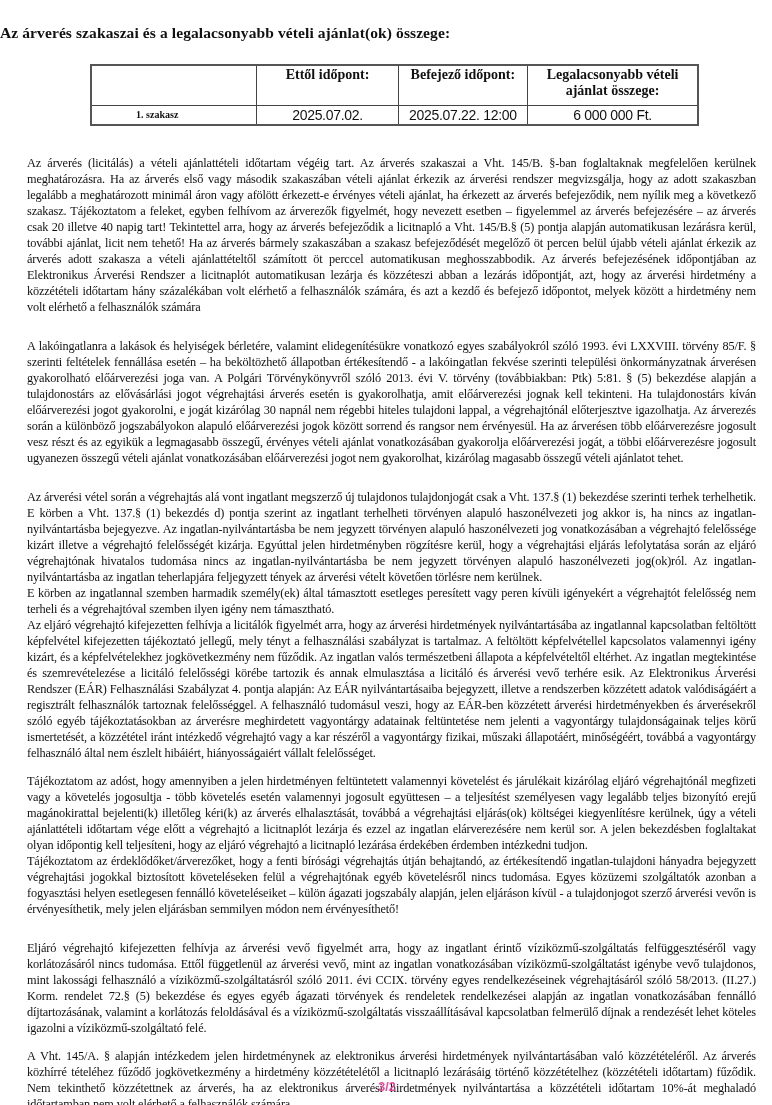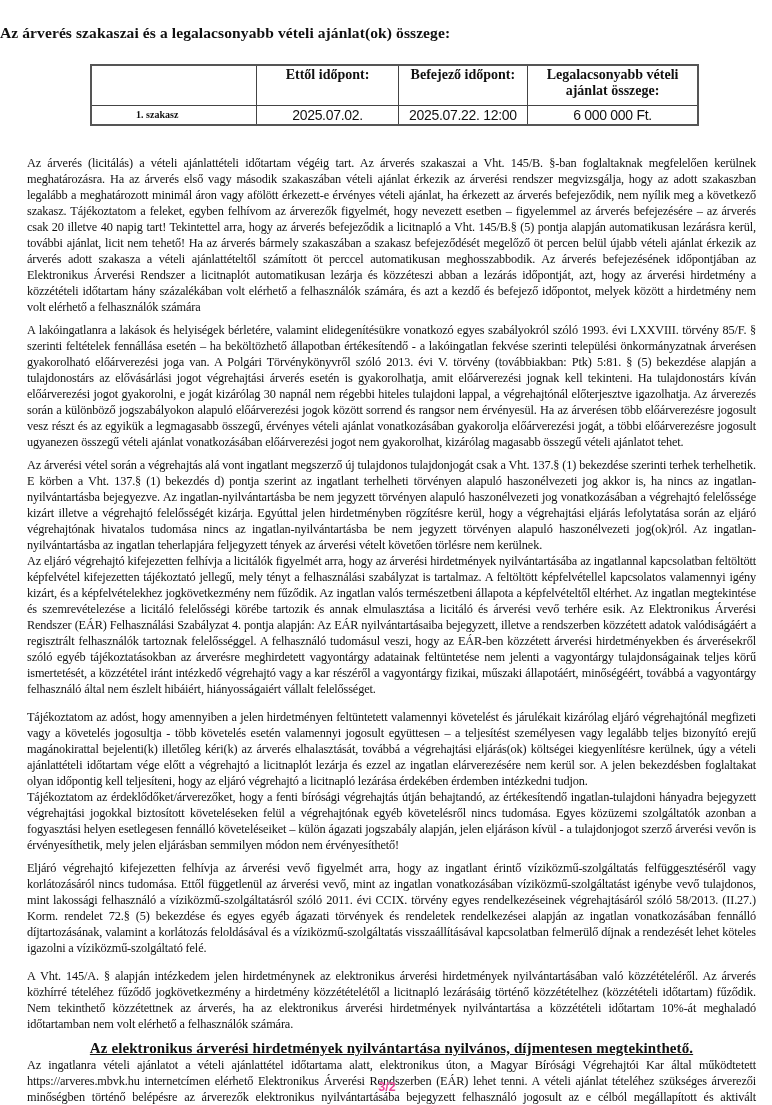--- a/index.html
+++ b/index.html
@@ -26,21 +26,21 @@
   table.stages td.label { font-weight: bold; text-align: right; padding-right: 78px; font-size: 10px; }
   table.stages td.val { font-family: "Liberation Sans", "DejaVu Sans", sans-serif; font-size: 14px; letter-spacing: -0.3px; }
   .col1 { width: 165px; } .col2 { width: 143px; } .col3 { width: 129px; } .col4 { width: 172px; }
 
   .body-text {
     position: absolute; left: 27px; width: 729px;
     font-size: 12.3px; line-height: 16px; text-align: justify;
     letter-spacing: -0.15px;
   }
   .body-text p { margin: 0; }
-  .body-text p.gap { margin-top: 7px; }
+  .body-text p.gap { margin-top: 23px; }
   .heading2 {
     text-align: center; font-weight: bold; text-decoration: underline;
     font-size: 15px; line-height: 17px; margin-top: 8px; letter-spacing: 0.1px;
   }
   .page-number {
     position: absolute; left: 372px; top: 1080px; width: 30px; text-align: center;
     font-family: "Liberation Sans", "DejaVu Sans", sans-serif; font-weight: bold; font-size: 12.5px;
     color: #ec4899;
   }
 </style>
@@ -64,20 +64,21 @@
       <td class="val">2025.07.22. 12:00</td>
       <td class="val">6 000 000 Ft.</td>
     </tr>
   </tbody>
     </table>
 
   <div class="body-text" style="top:155px;">
     <p>Az árverés (licitálás) a vételi ajánlattételi időtartam végéig tart. Az árverés szakaszai a Vht. 145/B. §-ban foglaltaknak megfelelően kerülnek meghatározásra. Ha az árverés első vagy második szakaszában vételi ajánlat érkezik az árverési rendszer megvizsgálja, hogy az adott szakaszban legalább a meghatározott minimál áron vagy afölött érkezett-e érvényes vételi ajánlat, ha érkezett az árverés befejeződik, nem nyílik meg a következő szakasz. Tájékoztatom a feleket, egyben felhívom az árverezők figyelmét, hogy nevezett esetben – figyelemmel az árverés befejezésére – az árverés csak 20 illetve 40 napig tart! Tekintettel arra, hogy az árverés befejeződik a licitnapló a Vht. 145/B.§ (5) pontja alapján automatikusan lezárásra kerül, további ajánlat, licit nem tehető! Ha az árverés bármely szakaszában a szakasz befejeződését megelőző öt percen belül újabb vételi ajánlat érkezik az árverés adott szakasza a vételi ajánlattételtől számított öt perccel automatikusan meghosszabbodik. Az árverés befejezésének időpontjában az Elektronikus Árverési Rendszer a licitnaplót automatikusan lezárja és közzéteszi abban a lezárás időpontját, azt, hogy az árverési hirdetmény a közzétételi időtartam hány százalékában volt elérhető a felhasználók számára, és azt a kezdő és befejező időpontot, melyek között a hirdetmény nem volt elérhető a felhasználók számára</p>
     <p class="gap">A lakóingatlanra a lakások és helyiségek bérletére, valamint elidegenítésükre vonatkozó egyes szabályokról szóló 1993. évi LXXVIII. törvény 85/F. § szerinti feltételek fennállása esetén – ha beköltözhető állapotban értékesítendő - a lakóingatlan fekvése szerinti települési önkormányzatnak árverésen gyakorolható előárverezési joga van. A Polgári Törvénykönyvről szóló 2013. évi V. törvény (továbbiakban: Ptk) 5:81. § (5) bekezdése alapján a tulajdonostárs az elővásárlási jogot végrehajtási árverés esetén is gyakorolhatja, amit előárverezési jognak kell tekinteni. Ha tulajdonostárs kíván előárverezési jogot gyakorolni, e jogát kizárólag 30 napnál nem régebbi hiteles tulajdoni lappal, a végrehajtónál előterjesztve igazolhatja. Az árverezés során a különböző jogszabályokon alapuló előárverezési jogok között sorrend és rangsor nem érvényesül. Ha az árverésen több előárverezésre jogosult vesz részt és az egyikük a legmagasabb összegű, érvényes vételi ajánlat vonatkozásában gyakorolja előárverezési jogát, a többi előárverezésre jogosult ugyanezen összegű vételi ajánlat vonatkozásában előárverezési jogot nem gyakorolhat, kizárólag magasabb összegű vételi ajánlatot tehet.</p>
     <p class="gap">Az árverési vétel során a végrehajtás alá vont ingatlant megszerző új tulajdonos tulajdonjogát csak a Vht. 137.§ (1) bekezdése szerinti terhek terhelhetik. E körben a Vht. 137.§ (1) bekezdés d) pontja szerint az ingatlant terhelheti törvényen alapuló haszonélvezeti jog akkor is, ha nincs az ingatlan-nyilvántartásba bejegyezve. Az ingatlan-nyilvántartásba be nem jegyzett törvényen alapuló haszonélvezeti jog vonatkozásában a végrehajtó felelőssége kizárt illetve a végrehajtó felelősségét kizárja. Egyúttal jelen hirdetményben rögzítésre kerül, hogy a végrehajtási eljárás lefolytatása során az eljáró végrehajtónak hivatalos tudomása nincs az ingatlan-nyilvántartásba be nem jegyzett törvényen alapuló haszonélvezeti jog(ok)ról. Az ingatlan-nyilvántartásba az ingatlan teherlapjára feljegyzett tények az árverési vételt követően törlésre nem kerülnek.</p>
+    <p>E körben az ingatlannal szemben harmadik személy(ek) által támasztott esetleges peresített vagy peren kívüli igényekért a végrehajtót felelősség nem terheli és a végrehajtóval szemben ilyen igény nem támasztható.</p>
     <p>Az eljáró végrehajtó kifejezetten felhívja a licitálók figyelmét arra, hogy az árverési hirdetmények nyilvántartásába az ingatlannal kapcsolatban feltöltött képfelvétel kifejezetten tájékoztató jellegű, mely tényt a felhasználási szabályzat is tartalmaz. A feltöltött képfelvétellel kapcsolatos valamennyi igény kizárt, és a képfelvételekhez jogkövetkezmény nem fűződik. Az ingatlan valós természetbeni állapota a képfelvételtől eltérhet. Az ingatlan megtekintése és szemrevételezése a licitáló felelősségi körébe tartozik és annak elmulasztása a licitáló és árverési vevő terhére esik. Az Elektronikus Árverési Rendszer (EÁR) Felhasználási Szabályzat 4. pontja alapján: Az EÁR nyilvántartásaiba bejegyzett, illetve a rendszerben közzétett adatok valódiságáért a regisztrált felhasználók tartoznak felelősséggel. A felhasználó tudomásul veszi, hogy az EÁR-ben közzétett árverési hirdetményekben és árverésekről szóló egyéb tájékoztatásokban az árverésre meghirdetett vagyontárgy adatainak feltüntetése nem jelenti a vagyontárgy tulajdonságainak teljes körű ismertetését, a közzététel iránt intézkedő végrehajtó vagy a kar részéről a vagyontárgy fizikai, műszaki állapotáért, minőségéért, továbbá a vagyontárgy felhasználó által nem észlelt hibáiért, hiányosságaiért vállalt felelősséget.</p>
     <p class="gap" style="margin-top:12px;">Tájékoztatom az adóst, hogy amennyiben a jelen hirdetményen feltüntetett valamennyi követelést és járulékait kizárólag eljáró végrehajtónál megfizeti vagy a követelés jogosultja - több követelés esetén valamennyi jogosult együttesen – a teljesítést személyesen vagy legalább teljes bizonyító erejű magánokirattal bejelenti(k) illetőleg kéri(k) az árverés elhalasztását, továbbá a végrehajtási eljárás(ok) költségei kiegyenlítésre kerülnek, úgy a vételi ajánlattételi időtartam vége előtt a végrehajtó a licitnaplót lezárja és ezzel az ingatlan elárverezésére nem kerül sor. A jelen bekezdésben foglaltakat olyan időpontig kell teljesíteni, hogy az eljáró végrehajtó a licitnapló lezárása érdekében érdemben intézkedni tudjon.</p>
     <p>Tájékoztatom az érdeklődőket/árverezőket, hogy a fenti bírósági végrehajtás útján behajtandó, az értékesítendő ingatlan-tulajdoni hányadra bejegyzett végrehajtási jogokkal biztosított követeléseken felül a végrehajtónak egyéb követelésről nincs tudomása. Egyes közüzemi szolgáltatók azonban a fogyasztási helyen esetlegesen fennálló követeléseiket – külön ágazati jogszabály alapján, jelen eljáráson kívül - a tulajdonjogot szerző árverési vevőn is érvényesíthetik, mely jelen eljárásban semmilyen módon nem érvényesíthető!</p>
     <p class="gap">Eljáró végrehajtó kifejezetten felhívja az árverési vevő figyelmét arra, hogy az ingatlant érintő víziközmű-szolgáltatás felfüggesztéséről vagy korlátozásáról nincs tudomása. Ettől függetlenül az árverési vevő, mint az ingatlan vonatkozásában víziközmű-szolgáltatást igénybe vevő tulajdonos, mint lakossági felhasználó a víziközmű-szolgáltatásról szóló 2011. évi CCIX. törvény egyes rendelkezéseinek végrehajtásáról szóló 58/2013. (II.27.) Korm. rendelet 72.§ (5) bekezdése és egyes egyéb ágazati törvények és rendeletek rendelkezései alapján az ingatlan vonatkozásában fennálló díjtartozásának, valamint a korlátozás feloldásával és a víziközmű-szolgáltatás visszaállításával kapcsolatban felmerülő díjnak a rendezését lehet köteles igazolni a víziközmű-szolgáltató felé.</p>
     <p class="gap" style="margin-top:12px;">A Vht. 145/A. § alapján intézkedem jelen hirdetménynek az elektronikus árverési hirdetmények nyilvántartásában való közzétételéről. Az árverés közhírré tételéhez fűződő jogkövetkezmény a hirdetmény közzétételétől a licitnapló lezárásáig történő közzétételhez (közzétételi időtartam) fűződik. Nem tekinthető közzétettnek az árverés, ha az elektronikus árverési hirdetmények nyilvántartása a közzétételi időtartam 10%-át meghaladó időtartamban nem volt elérhető a felhasználók számára.</p>
     <div class="heading2">Az elektronikus árverési hirdetmények nyilvántartása nyilvános, díjmentesen megtekinthető.</div>
     <p>Az ingatlanra vételi ajánlatot a vételi ajánlattétel időtartama alatt, elektronikus úton, a Magyar Bírósági Végrehajtói Kar által működtetett https://arveres.mbvk.hu internetcímen elérhető Elektronikus Árverési Rendszerben (EÁR) lehet tenni. A vételi ajánlat tételéhez szükséges árverezői minőségben történő belépésre az árverezők elektronikus nyilvántartásába bejegyzett felhasználó jogosult az e célból megállapított és aktivált felhasználói nevének és jelszavának megadásával. Az árverezők elektronikus nyilvántartásába bármely személy vagy szervezet kérheti a felvételét, aki az</p>
   </div>
 
   <div class="page-number">3/2</div>

